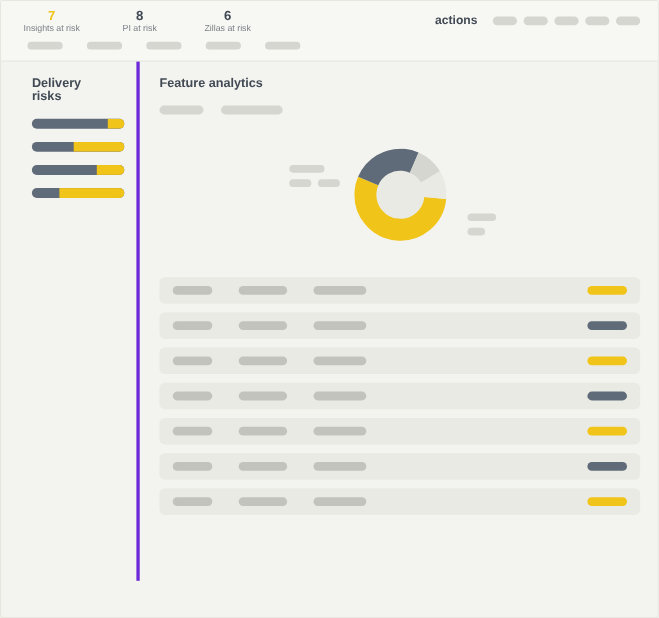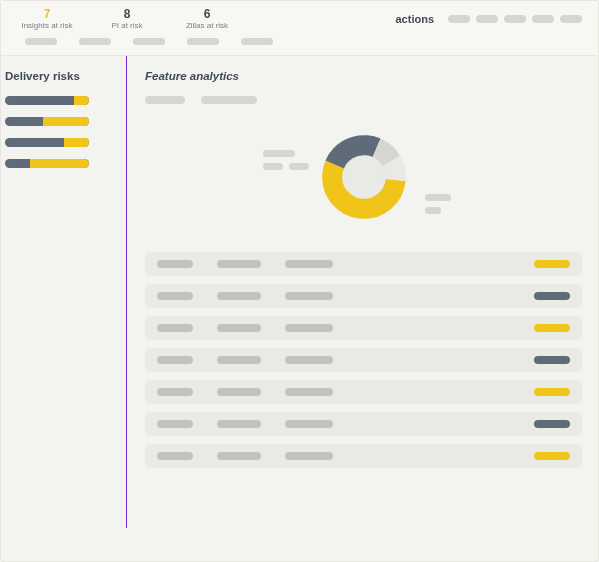--- a/index.html
+++ b/index.html
@@ -120,22 +120,22 @@
     padding: 2px 18px 10px 24px;
   }
 
   
   .main {
     display: flex;
     height: calc(100% - 34px - 54px);
   }
   .sidebar {
     width: 126px;
-    border-right: 1px solid #6d28d9;
-    padding: 14px 4px;
+    border-right: 3px solid #6d28d9;
+    padding: 14px 28px;
   }
   .sidebar-title {
     font-size: 11.5px;
     font-weight: 600;
     color: #414a54;
     margin-bottom: 14px;
   }
   .risk-bar {
     width: 84px;
     height: 9px;
@@ -149,21 +149,20 @@
     position: absolute;
     right: 0;
     top: 0;
     bottom: 0;
     background: #f0c419;
   }
   .content {
     flex: 1;
     padding: 14px 16px 10px 18px;
     overflow: hidden;
-    font-style: italic;
   }
   .content-title {
     font-size: 11.5px;
     font-weight: 600;
     color: #414a54;
     margin-bottom: 14px;
   }
   .content-tabs {
     display: flex;
     gap: 16px;

